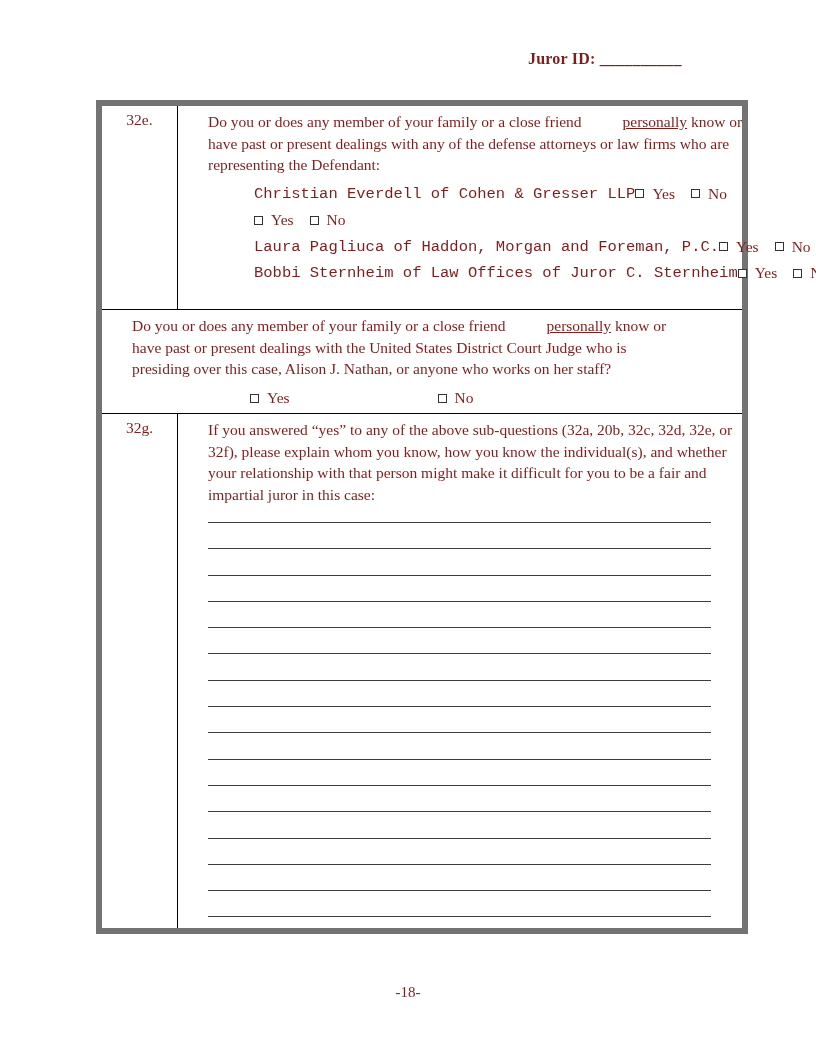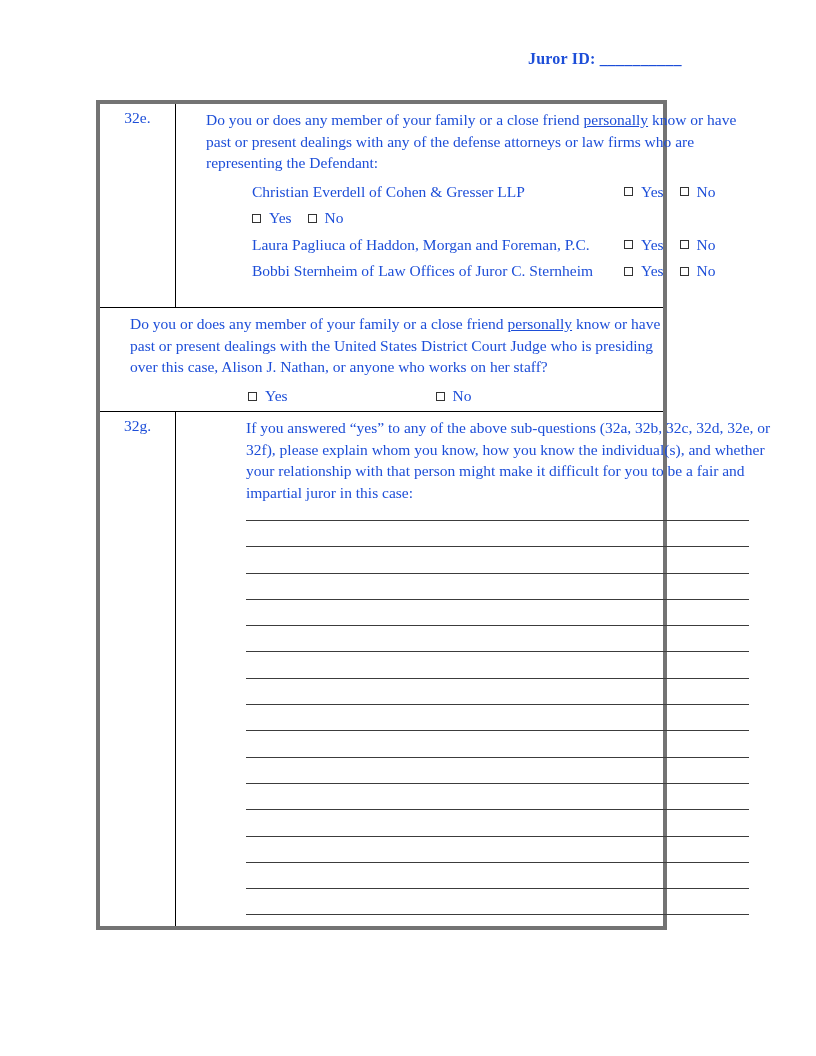--- a/index.html
+++ b/index.html
@@ -2,50 +2,50 @@
 <html><head>
 <meta charset="utf-8">
 <style>
   * { margin:0; padding:0; box-sizing:border-box; }
   html,body { background:#ffffff; }
   .page {
     position:relative;
     width:816px; height:1056px;
     background:#ffffff;
     font-family:"Liberation Serif","DejaVu Serif",serif;
-    color:#1d4ed8;
+    color:#7f1d1d;
     overflow:hidden;
     border-radius:7px;
   }
   .juror-id {
     position:absolute; top:50px; left:528px;
     font-weight:bold; font-size:16px; letter-spacing:.2px;
     white-space:nowrap;
   }
   .juror-id .blank { font-weight:bold; }
   .form-table {
-    position:absolute; left:96px; top:100px; width:571px;
-    border:4px solid #737373;
+    position:absolute; left:96px; top:100px; width:652px;
+    border:6px solid #737373;
   }
   .form-row { display:flex; border-bottom:1px solid #000; }
   .form-row:last-child { border-bottom:none; }
   .row-32e { height:204px; }
   .row-32f { height:104px; }
-  .row-32g { height:514px;gap:40px; }
+  .row-32g { height:514px; }
   .cell-num {
     flex:0 0 76px; border-right:1px solid #000;
     text-align:center; padding-top:5px;
     font-size:15.5px;
   }
   .cell-body { flex:1; padding:5px 8px 0 30px; }
   .question { font-size:15.5px; line-height:21.5px; width:545px; }
-  .u { text-decoration:underline; }
+  .u { text-decoration:underline;margin-left:37px; }
   .attorney-list { margin-top:5px; margin-left:46px; }
   .attorney-row { display:flex; align-items:center; height:26.5px; font-size:15.5px; }
-  .attorney-name { flex:0 0 372px; white-space:nowrap; }
+  .attorney-name { flex:0 0 372px; white-space:nowrap;font-family:Liberation Mono, monospace; }
   .cb-group { display:flex; align-items:center; white-space:nowrap; }
   .cb {
     display:inline-block; width:9px; height:9px;
     border:1px solid #333; background:#fff;
     margin-right:8px; flex:0 0 auto;
   }
   .cb-label { font-size:15.5px; }
   .no-group { margin-left:16px; }
   .yn-row { display:flex; align-items:center; margin-top:8px; margin-left:118px; height:21px; }
   .yn-row .no-group { margin-left:148px; }
@@ -136,21 +136,21 @@
               <span class="cb"></span>
               <span class="cb-label">No</span>
             </span>
         </div>
       </div>
     </div>
 
     <div class="form-row row-32g">
       <div class="cell-num">32g.</div>
       <div class="cell-body">
-        <div class="question">If you answered “yes” to any of the above sub-questions (32a, 32b, 32c, 32d, 32e, or 32f), please explain whom you know, how you know the individual(s), and whether your relationship with that person might make it difficult for you to be a fair and impartial juror in this case:</div>
+        <div class="question">If you answered “yes” to any of the above sub-questions (32a, 20b, 32c, 32d, 32e, or 32f), please explain whom you know, how you know the individual(s), and whether your relationship with that person might make it difficult for you to be a fair and impartial juror in this case:</div>
         <div class="answer-lines" id="answer-lines">
             <div class="answer-line first"></div>
             <div class="answer-line"></div>
             <div class="answer-line"></div>
             <div class="answer-line"></div>
             <div class="answer-line"></div>
             <div class="answer-line"></div>
             <div class="answer-line"></div>
             <div class="answer-line"></div>
             <div class="answer-line"></div>
@@ -160,14 +160,15 @@
             <div class="answer-line"></div>
             <div class="answer-line"></div>
             <div class="answer-line"></div>
             <div class="answer-line"></div>
           </div>
       </div>
     </div>
 
   </div>
 
+  <div class="page-number">-18-</div>
 
 </div>
 
 </body></html>

